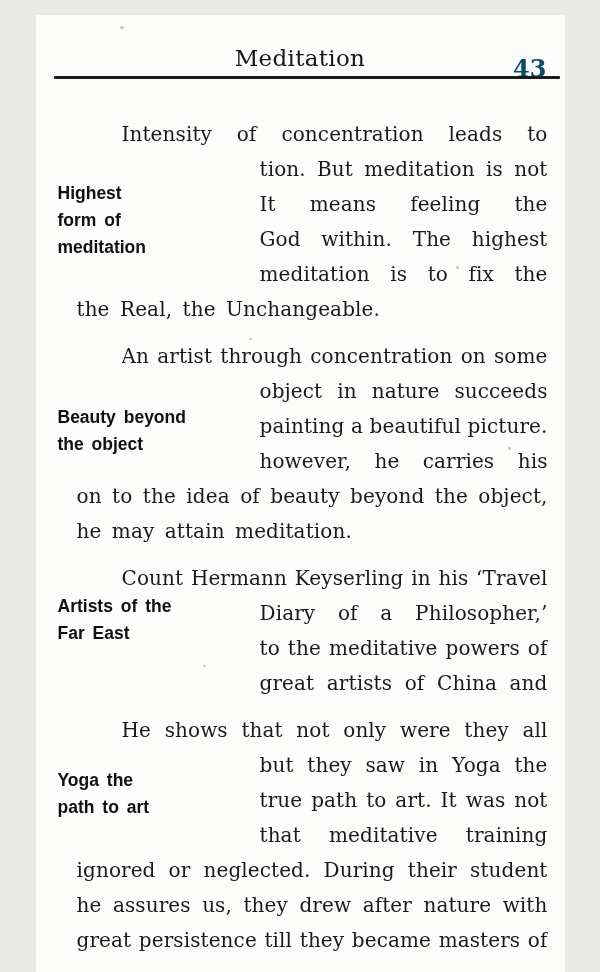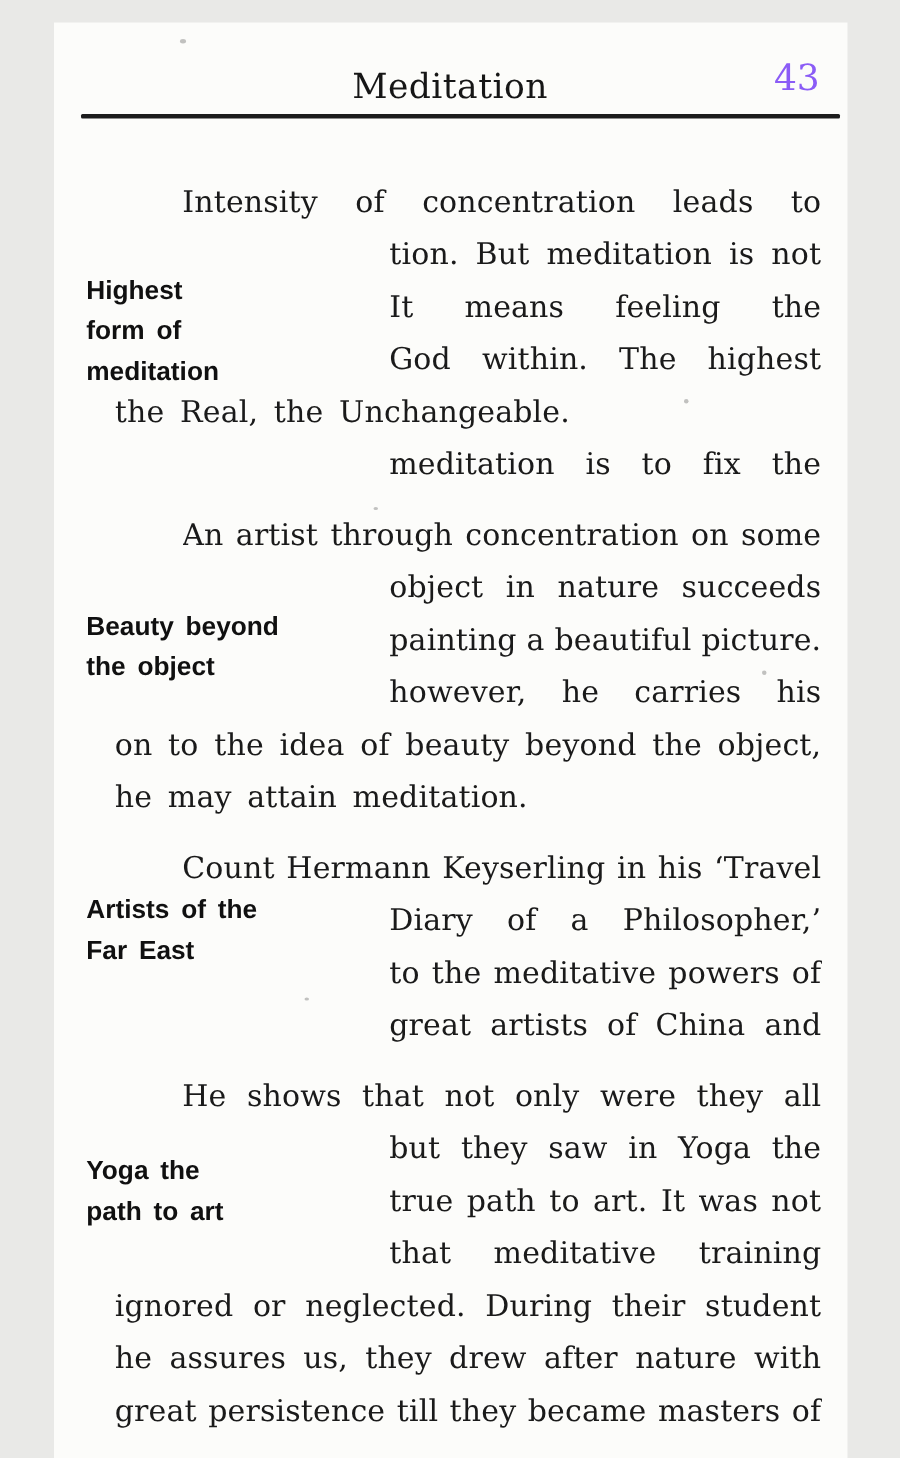--- a/index.html
+++ b/index.html
@@ -17,22 +17,22 @@
   }
 
   
   .running-header { position: relative; height: 64px; }
   .header-title {
     position: absolute; top: 31px; left: 0; width: 100%;
     text-align: center; font-size: 23px; line-height: 25px;
     letter-spacing: 0.3px; color: #161616;
   }
   .page-number {
-    position: absolute; top: 24px; right: 18px;
-    font-size: 24px; line-height: 26px; font-weight: 400; color: #8b5cf6;
+    position: absolute; top: 41px; right: 18px;
+    font-size: 24px; line-height: 26px; font-weight: 700; color: #0c4a6e;
   }
   .header-rule {
     position: absolute; top: 61px; left: 18px; right: 5px;
     height: 2.5px; background: #1c1c1c; border-radius: 1px;
   }
 
   
   .body-text { padding-top: 38px; font-size: 20px; padding-left: 22px; }
   .para + .para { margin-top: 12px; }
   .line {
@@ -79,22 +79,22 @@
     <div class="header-rule"></div>
   </div>
 
   <div class="body-text">
 
     <div class="para">
       <div class="line l-first">Intensity of concentration leads to medita-</div>
       <div class="line l-mid">tion. But meditation is not easy.</div>
       <div class="line l-mid">It means feeling the presence of</div>
       <div class="line l-mid">God within. The highest form of</div>
+      <div class="line l-mid">meditation is to fix the mind on</div>
       <div class="line l-end">the Real, the Unchangeable.</div>
-      <div class="line l-mid">meditation is to fix the mind on</div>
     </div>
 
     <div class="para">
       <div class="line l-first">An artist through concentration on some</div>
       <div class="line l-mid">object in nature succeeds in</div>
       <div class="line l-mid">painting a beautiful picture. If,</div>
       <div class="line l-mid">however, he carries his thought</div>
       <div class="line l-full">on to the idea of beauty beyond the object, then</div>
       <div class="line l-end">he may attain meditation.</div>
     </div>

